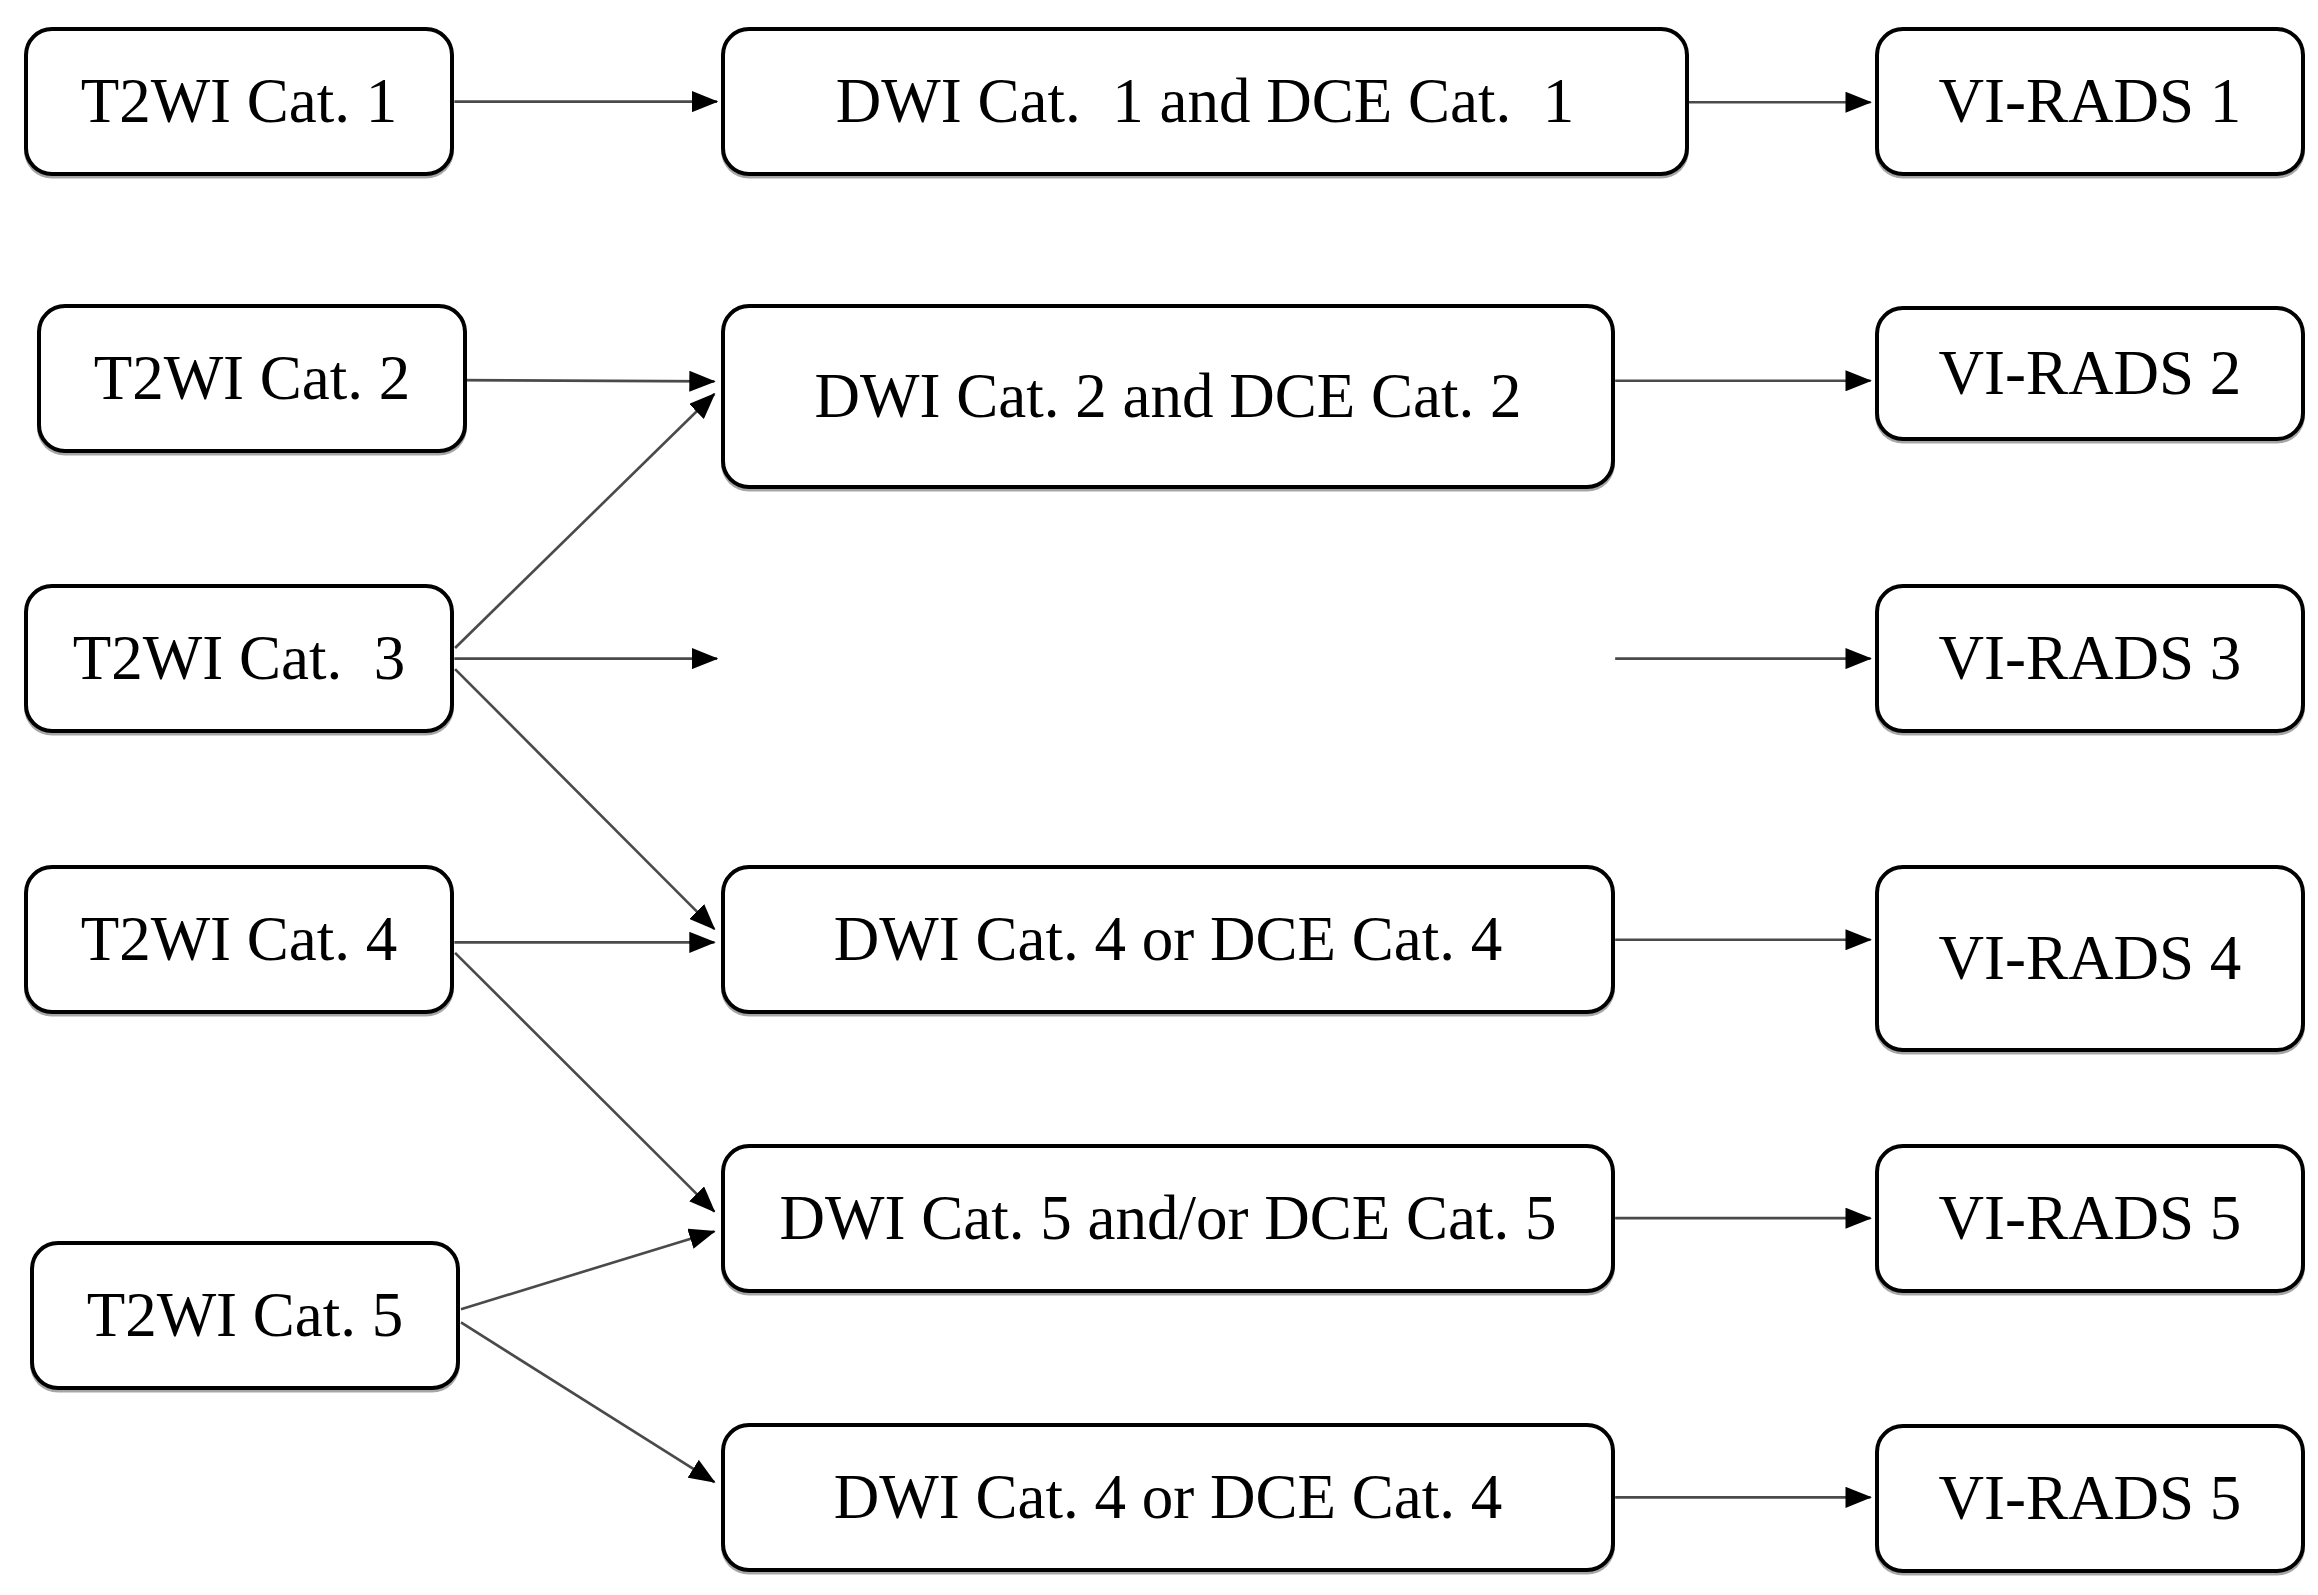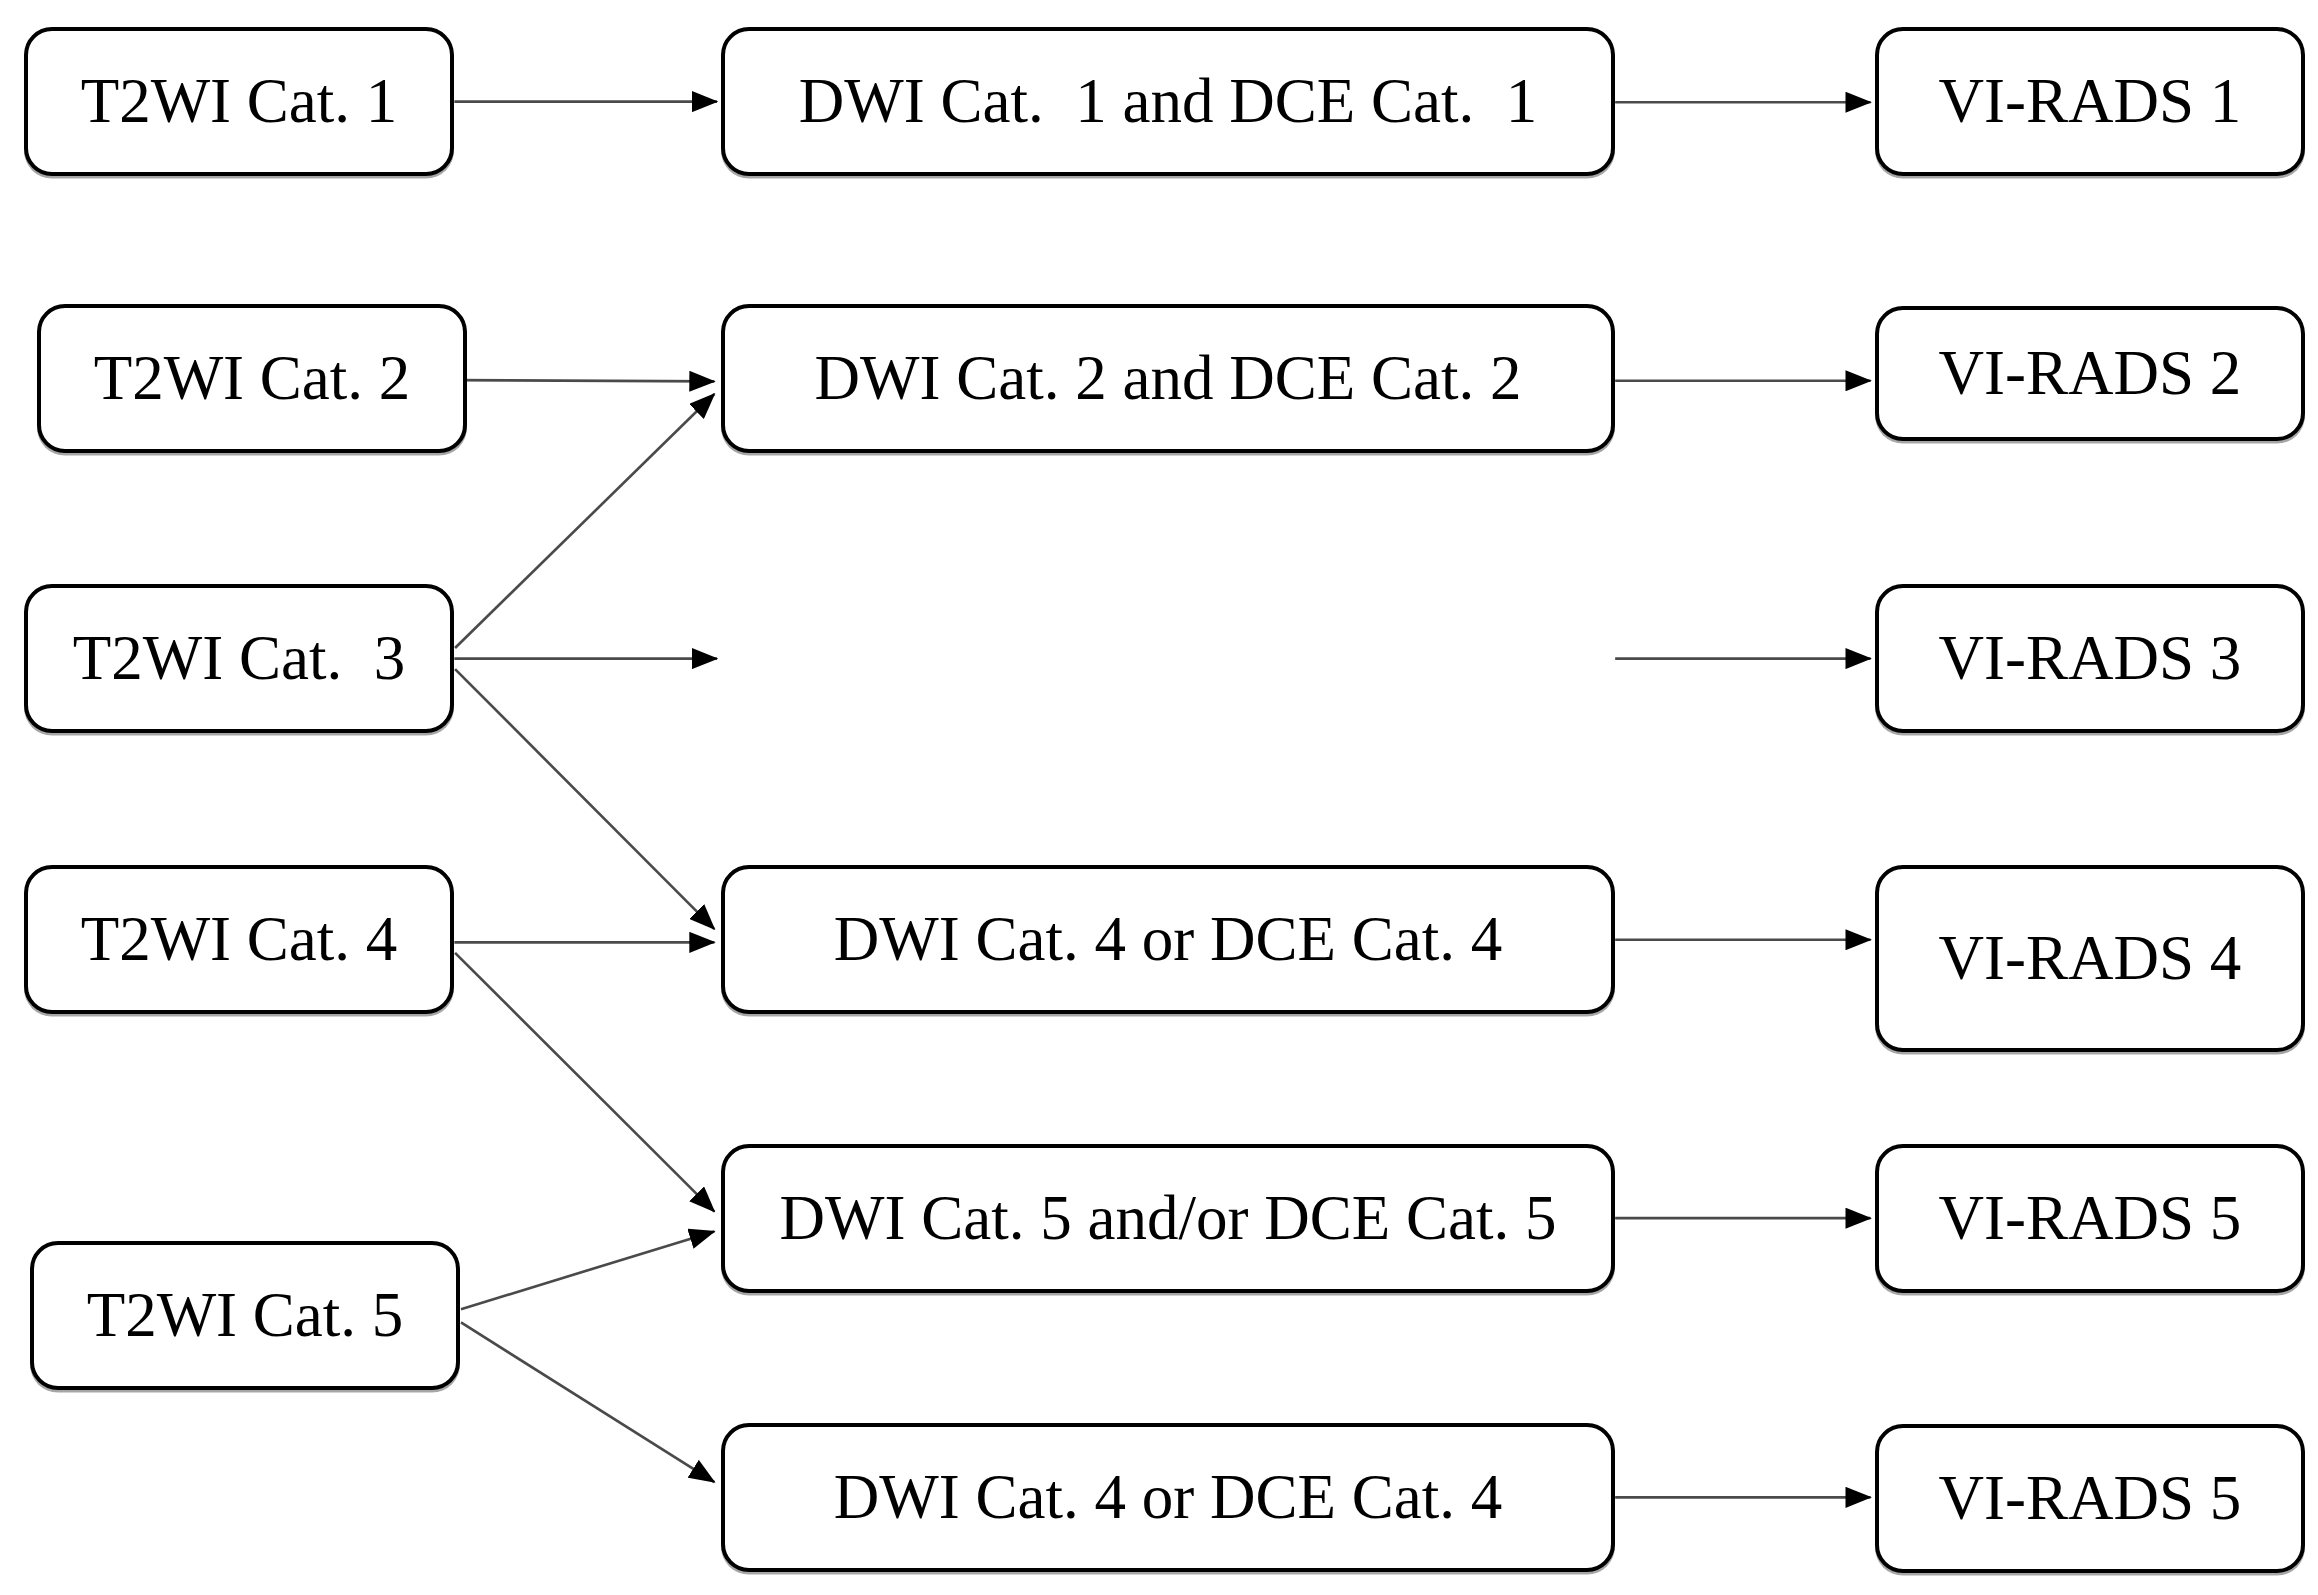--- a/index.html
+++ b/index.html
@@ -42,22 +42,22 @@
     white-space: pre;
     text-align: center;
   }
   
   .l1 { left: 24px; top: 27px;   width: 430px; height: 149px; }
   .l2 { left: 24px; top: 304px;  width: 430px; height: 149px; margin-left: 13px; }
   .l3 { left: 24px; top: 584px;  width: 430px; height: 149px; }
   .l4 { left: 24px; top: 865px; width: 430px; height: 149px; }
   .l5 { left: 30px; top: 1241px; width: 430px; height: 149px; }
   
-  .m1 { left: 721px; top: 27px;   width: 894px; height: 149px; justify-content: center; }
-  .m2 { left: 721px; top: 304px;  width: 894px; height: 149px; }
+  .m1 { left: 721px; top: 27px;   width: 968px; height: 149px; justify-content: center; }
+  .m2 { left: 721px; top: 304px;  width: 894px; height: 185px; }
   .m3 { left: 721px; top: 583px;  width: 894px; height: 149px; }
   .m4 { left: 721px; top: 865px; width: 894px; height: 149px; }
   .m5 { left: 721px; top: 1144px; width: 894px; height: 149px; }
   .m6 { left: 721px; top: 1423px; width: 894px; height: 149px; }
   
   .r1 { left: 1875px; top: 27px;   width: 430px; height: 149px; }
   .r2 { left: 1875px; top: 306px;  width: 430px; height: 135px; }
   .r3 { left: 1875px; top: 584px;  width: 430px; height: 149px; }
   .r4 { left: 1875px; top: 865px; width: 430px; height: 187px; }
   .r5 { left: 1875px; top: 1144px; width: 430px; height: 149px; }

